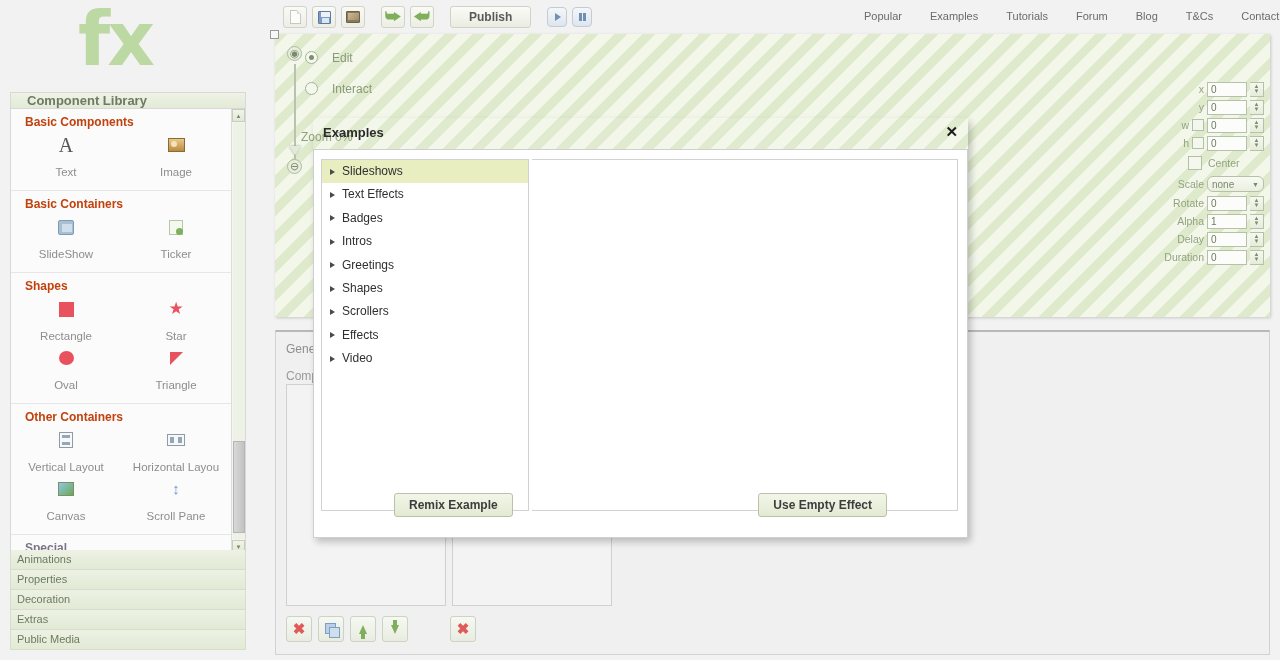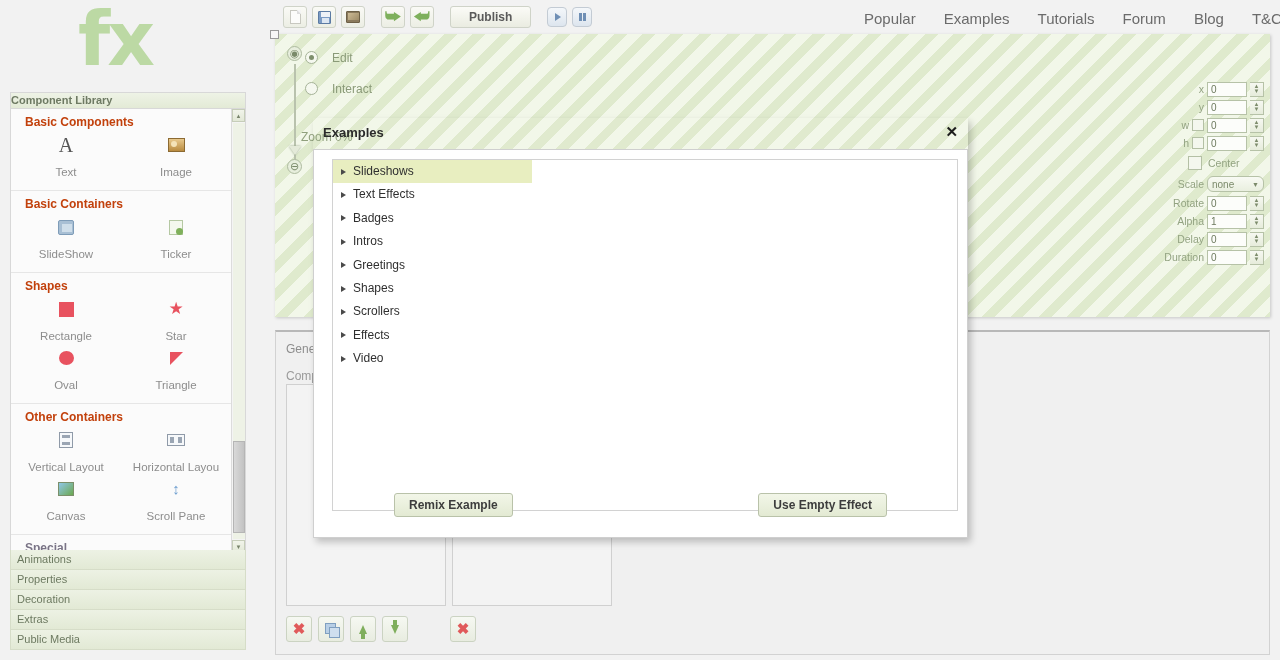--- a/index.html
+++ b/index.html
@@ -25,21 +25,21 @@
     line-height: 90px;
     user-select: none;
   }
 
   
   #topnav {
     position: absolute; left: 850px; top: 8px;
     display: flex; gap: 0px; align-items: center;
   }
   #topnav .nav-link {
-    color: #6b6b6b; font-size: 15px;
+    color: #6b6b6b; font-size: 11px;
     padding: 2px 14px; cursor: pointer; white-space: nowrap;
   }
 
   
   #toolbar {
     position: absolute; left: 283px; top: 6px;
     display: flex; align-items: center; gap: 5px;
   }
   .tb-btn {
     width: 24px; height: 22px;
@@ -189,24 +189,24 @@
   #center-row .prop-cb { width:14px;height:14px; }
 
   
   #sidebar {
     position: absolute; left: 10px; top: 92px;
     width: 236px; height: 462px;
     background: #fafafa;
     border: 1px solid #d8d8d8;
   }
   #sidebar-title {
-    height: 16px; line-height: 15px; padding-left: 0;
+    height: 16px; line-height: 15px; padding-left: 16px;
     background: linear-gradient(to bottom,#eef3e6,#e3ead6);
     border-bottom: 1px solid #d8d8d8;
-    font-size: 11px; color: #6e7a63; font-weight: bold;
+    font-size: 13px; color: #6e7a63; font-weight: bold;
   }
   #sidebar-body {
     position:absolute; left:0; top:16px; right:14px; bottom:0;
     overflow: hidden; background:#fbfbfb;
   }
   .sb-group { border-bottom: 1px solid #e6e6e6; padding: 6px 0 8px 0; }
   .sb-group-title {
     font-size: 12px; font-weight: bold; color: #c2410c;
     padding-left: 14px; margin-bottom: 4px;
   }
@@ -316,21 +316,21 @@
   #dlg-close {
     position:absolute; right:10px; top:6px;
     font-size:15px; font-weight:bold; color:#1c1c1c; cursor:pointer;
     line-height:15px;
   }
   #dlg-body {
     position:absolute; left:0; top:31px; right:0; bottom:0;
     background:#ffffff; border:1px solid #cfcfcf;
   }
   #dlg-tree {
-    position:absolute; left:18px; top:9px; width:208px; height:352px;
+    position:absolute; left:7px; top:9px; width:208px; height:352px;
     border:1px solid #d2d2d2; background:#ffffff; overflow:hidden;
   }
   .tree-item {
     height: 23.4px; line-height:23.4px; padding-left: 8px;
     font-size: 12px; color: #2f2f2f; cursor: pointer;
     display:flex; align-items:center; gap:7px;
   }
   .tree-item.sel { background: #e8eec0; }
   .tri { width:0;height:0;border-left:5px solid #4a4a4a;border-top:3.5px solid transparent;border-bottom:3.5px solid transparent; flex:none;}
   #dlg-preview {

